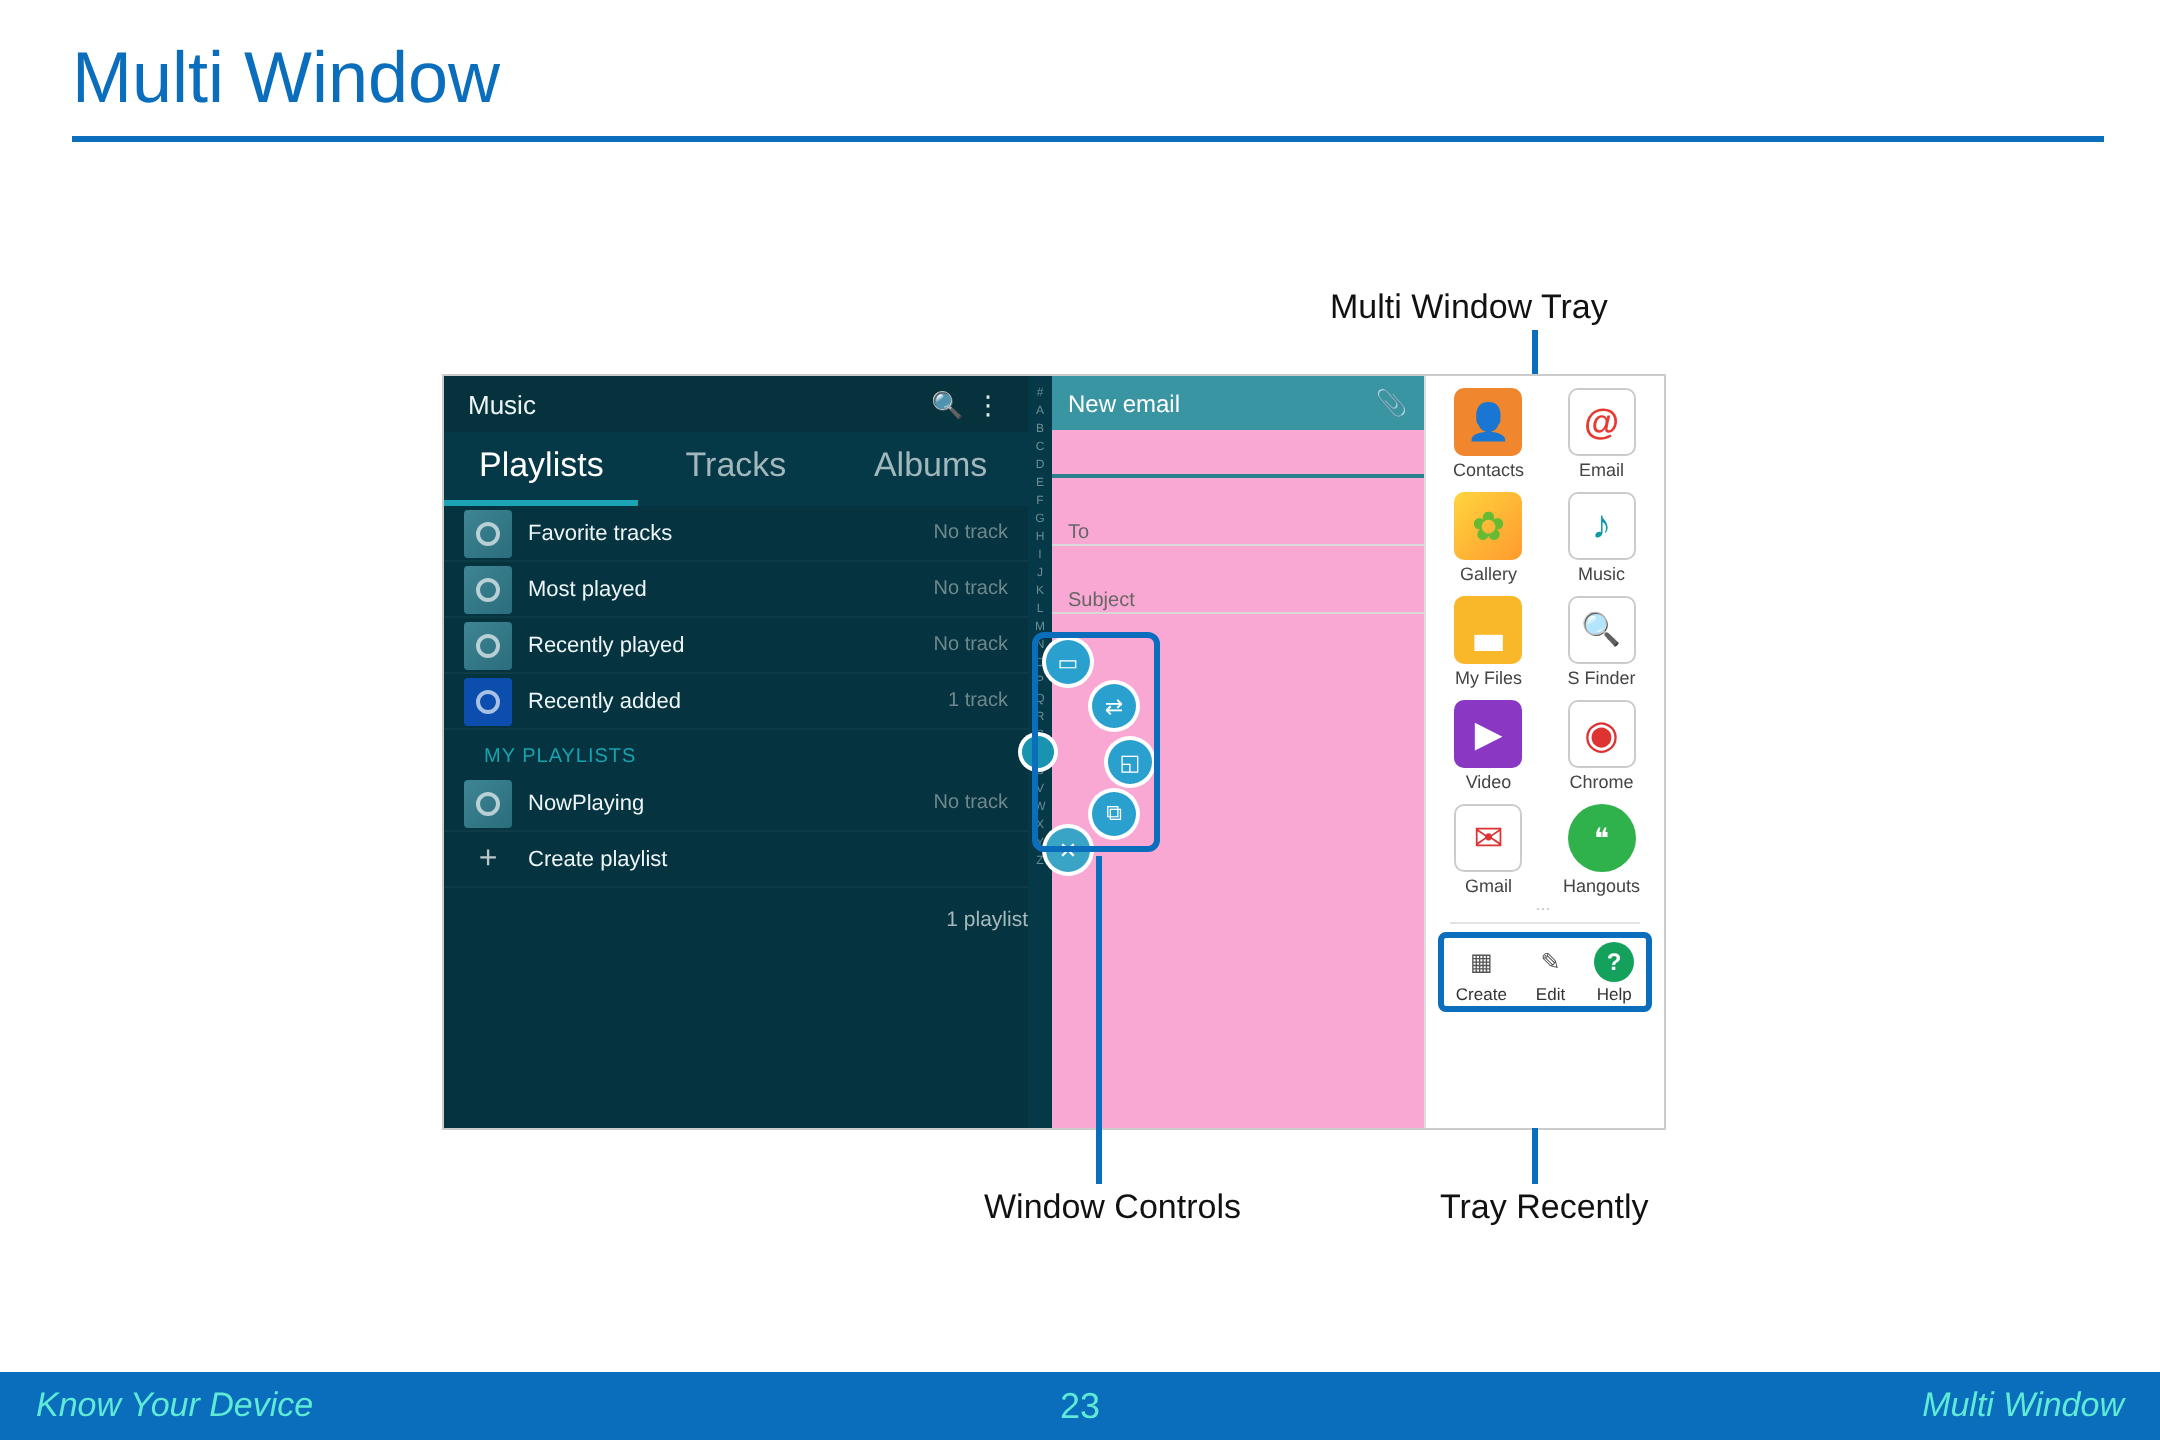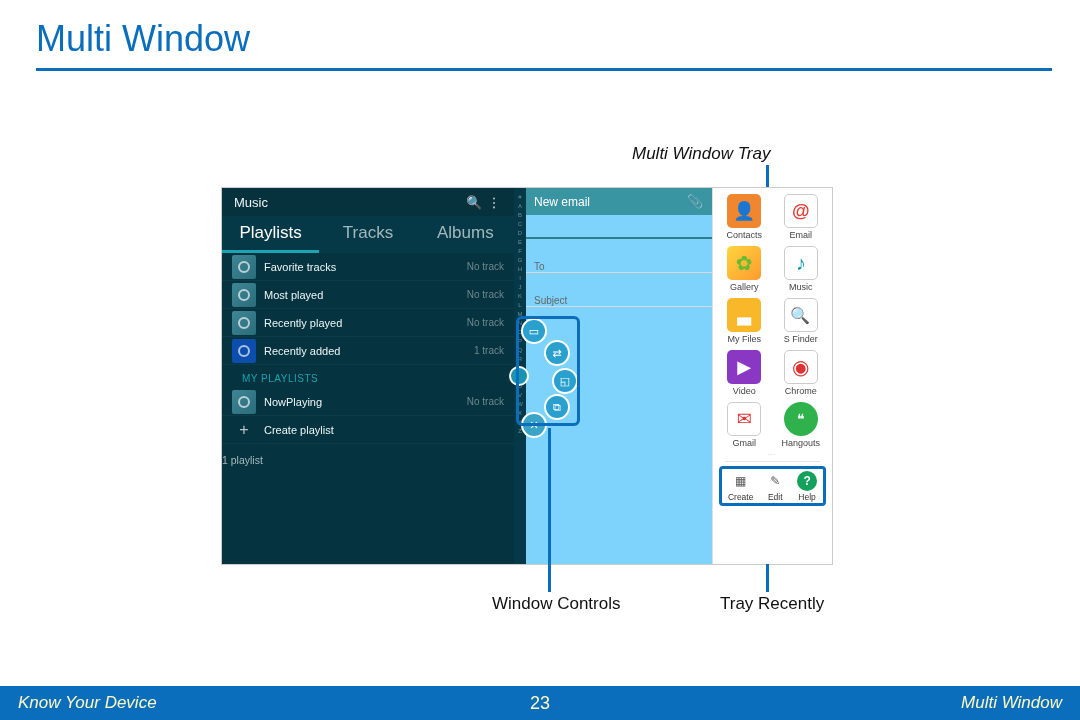--- a/index.html
+++ b/index.html
@@ -21,21 +21,21 @@
   .title-rule {
     height: 3px;
     background: #0a6ebd;
     margin: 0 28px 0 36px;
   }
   .footer {
     position: absolute;
     left: 0; right: 0; bottom: 0;
     height: 34px;
     background: #0a6ebd;
-    color: #fef9c3;
+    color: #5eead4;
     display: flex;
     align-items: center;
     font-style: italic;
     font-size: 17px;
   }
   .footer .left  { flex: 1; text-align: left;  padding-left: 18px; }
   .footer .center{ flex: 0 0 auto; font-style: normal; font-size: 18px; }
   .footer .right { flex: 1; text-align: right; padding-right: 18px; }
 
   
@@ -127,21 +127,21 @@
     color: #16a3b0;
     padding: 8px 20px 4px;
   }
   .plus {
     width: 24px; height: 24px;
     display: flex; align-items: center; justify-content: center;
     font-size: 16px; color: #b7c6c9;
     margin-right: 8px;
   }
   .summary {
-    text-align: left;
+    text-align: right;
     color: #a6b9bd;
     font-size: 10.5px;
     padding: 10px 0;
   }
 
   
   .alpha {
     width: 12px;
     background: #063947;
     padding-top: 6px;
@@ -149,21 +149,21 @@
     flex-direction: column;
     align-items: center;
     gap: 3px;
     font-size: 6px;
     color: #6c8d93;
   }
 
   
   .email {
     width: 186px;
-    background: #7dd3fc;
+    background: #f9a8d4;
     font-size: 11px;
     color: #444;
     display: flex;
     flex-direction: column;
     gap: 22px;
   }
   .email-head {
     height: 27px;
     background: #3a95a3;
     color: #fff;
@@ -290,21 +290,21 @@
     font-size:12px; font-weight:bold;
   }
 
 </style>
 </head>
 <body>
 
 <div class="page-title">Multi Window</div>
 <div class="title-rule"></div>
 
-<div class="callout" style="left:632px; top:144px;font-style:italic;">Multi Window Tray</div>
+<div class="callout" style="left:665px; top:144px;">Multi Window Tray</div>
 <div class="leader" style="left:766px; top:165px; height:24px;"></div>
 
 <div class="shot">
 
   <div class="music">
     <div class="music-top">
       <span class="title">Music</span>
       <span class="ico">🔍</span>
       <span class="ico">⋮</span>
     </div>

